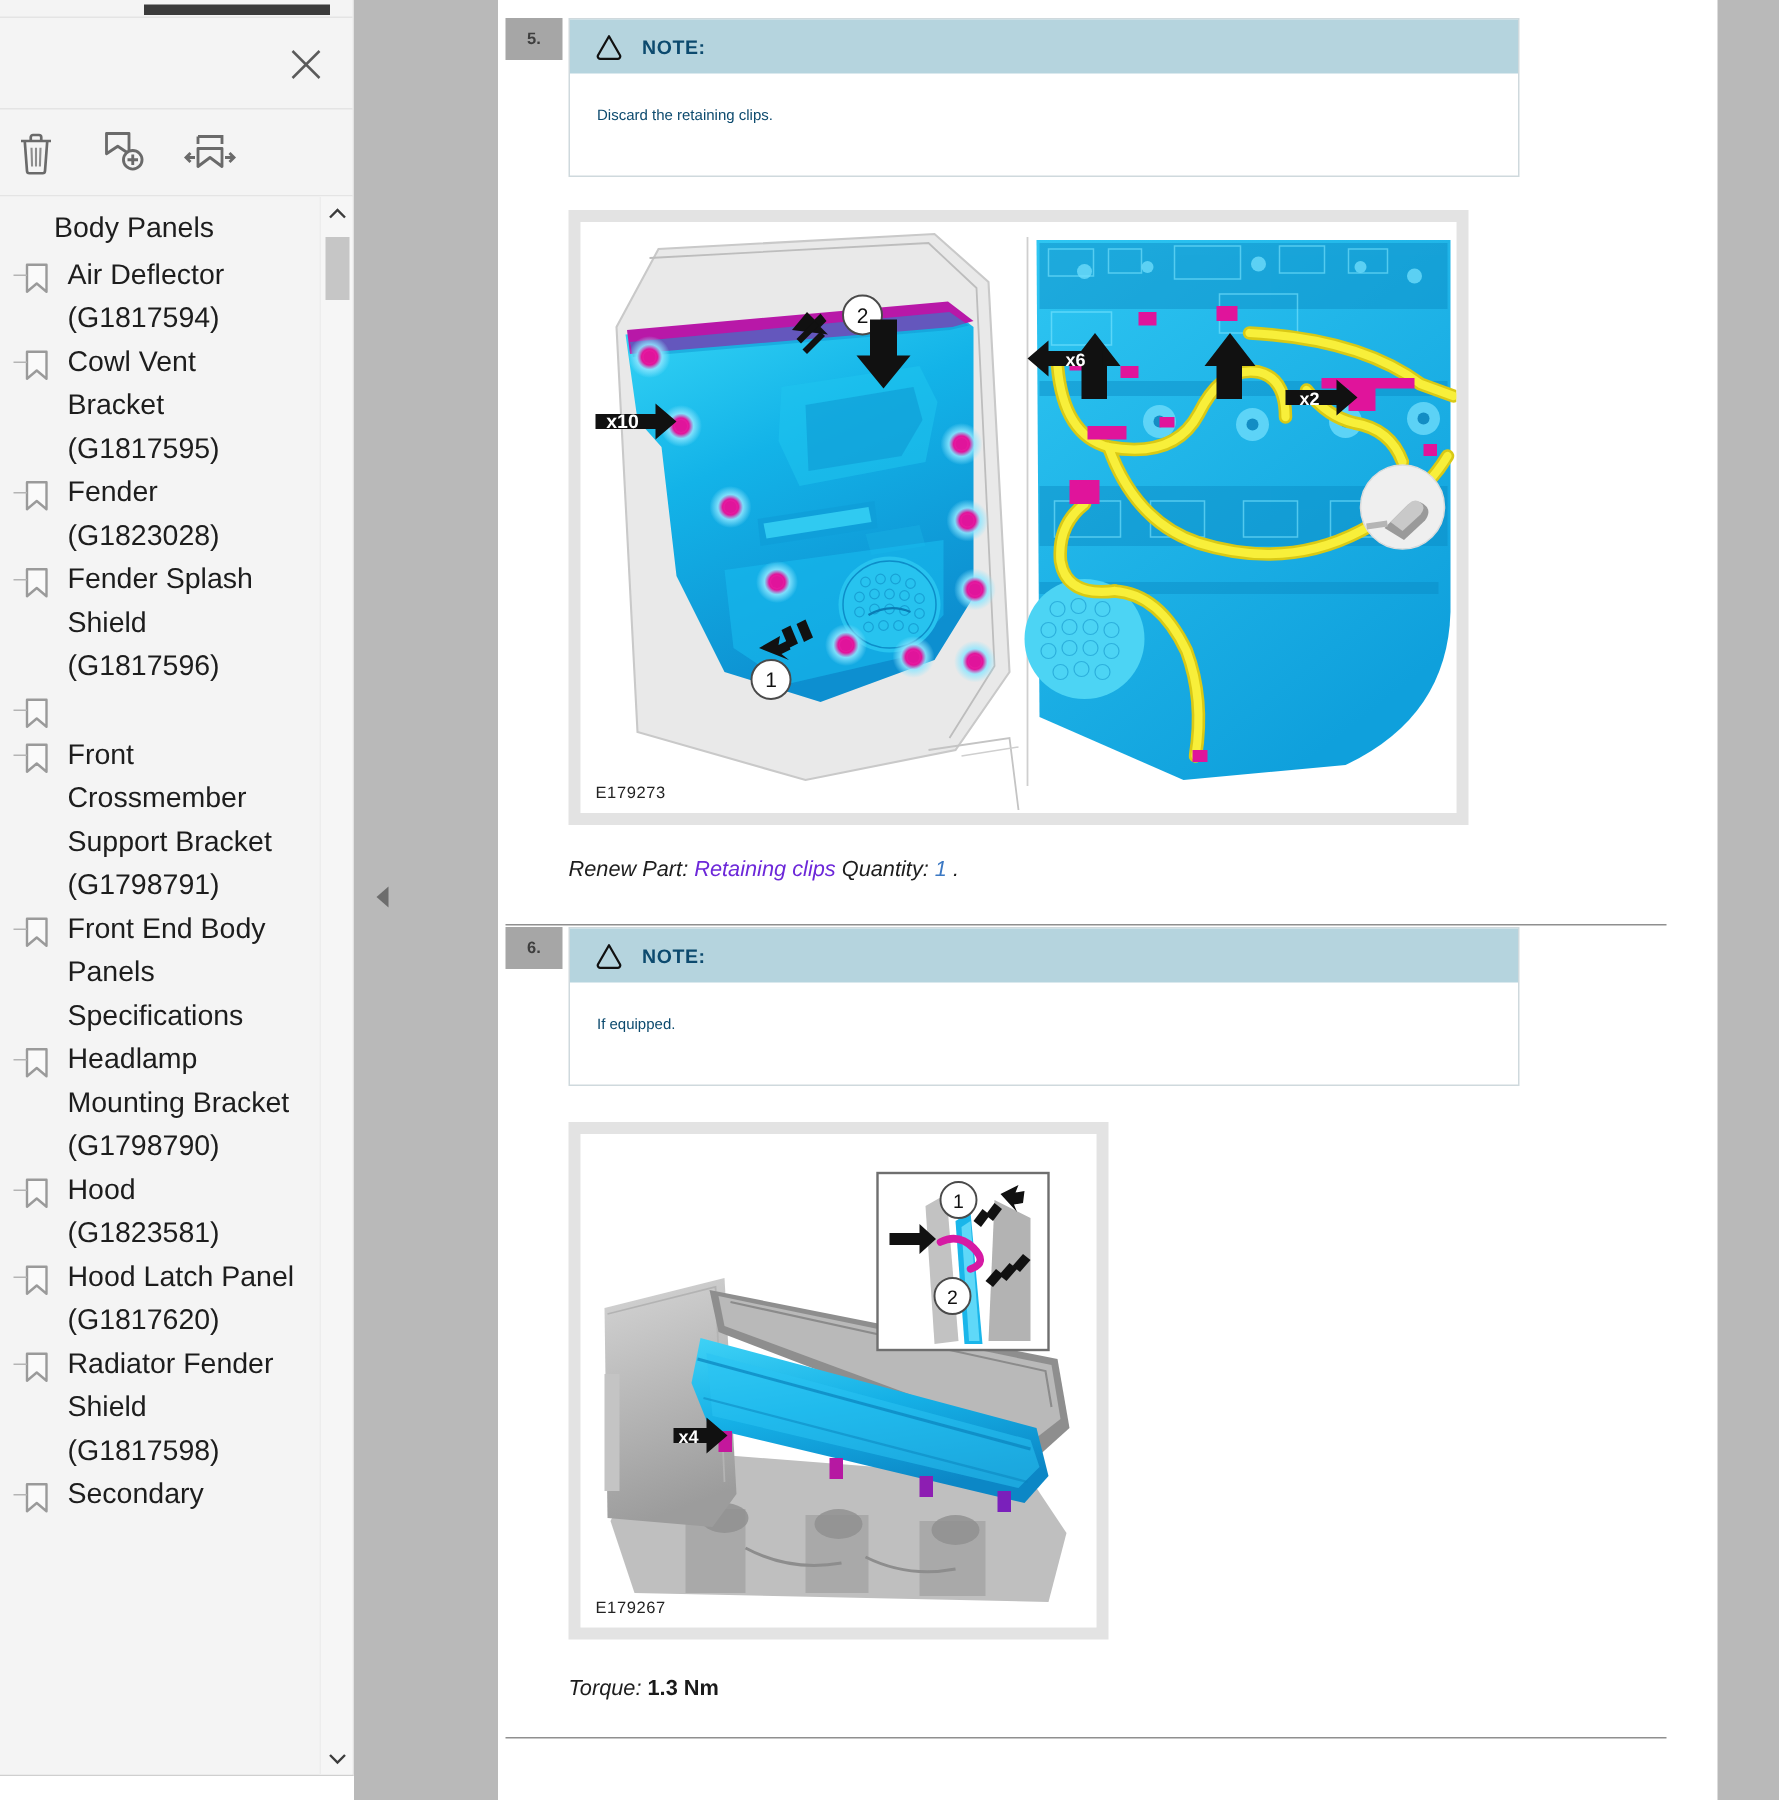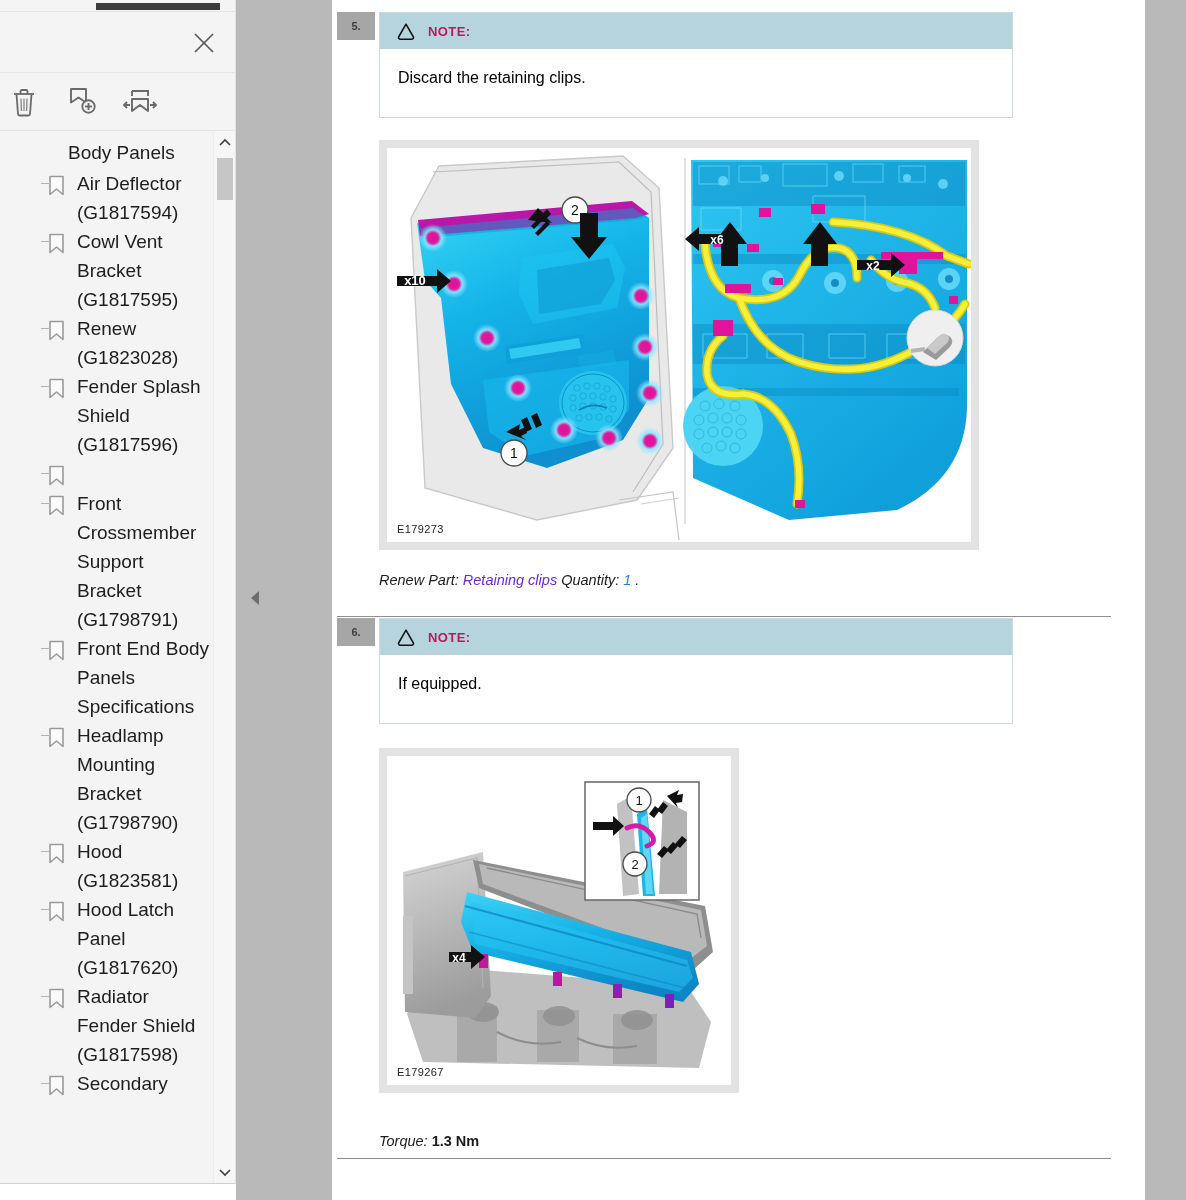--- a/index.html
+++ b/index.html
@@ -96,21 +96,20 @@
     flex: 1 1 auto;
     position: relative;
     overflow: hidden;
     background: #f4f4f4;
   }
   #tree-scroll-area {
     position: absolute;
     left: 0; top: 0; right: 22px; bottom: 0;
     overflow: hidden;
     padding-top: 6px;
-    padding-left: 32px;
   }
   #tree-root-label {
     font-size: 19px;
     color: #1d1d1d;
     padding-left: 36px;
     line-height: 32px;
     white-space: nowrap;
   }
   .tree-item {
     display: flex;
@@ -247,29 +246,29 @@
     height: 36px;
     display: flex;
     align-items: center;
     padding-left: 16px;
     gap: 12px;
   }
   .note-head .note-label {
     font-size: 13px;
     font-weight: bold;
     letter-spacing: 0.4px;
-    color: #be185d;
+    color: #0c4a6e;
   }
   .note-body {
     height: 57px;
     display: flex;
     align-items: center;
     padding-left: 18px;
-    font-size: 16px;
-    color: #000000;
+    font-size: 10px;
+    color: #0c4a6e;
   }
 
   
   .figure {
     position: absolute;
     background: #e3e3e3;
     padding: 8px;
     box-sizing: border-box;
   }
   .figure-inner {
@@ -376,21 +375,21 @@
               </span>
               <span class="tree-label">Cowl Vent Bracket (G1817595)</span>
             </div>
             <div class="tree-item">
               <div class="tree-connector"></div>
               <span class="bookmark-ico">
                 <svg width="17" height="21" viewBox="0 0 17 21">
                   <path d="M2 1.5 h13 v18 l-6.5 -5.5 L2 19.5 Z" fill="#fafafa" stroke="#9a9a9a" stroke-width="1.6" stroke-linejoin="round"></path>
                 </svg>
               </span>
-              <span class="tree-label">Renew (G1823028)</span>
+              <span class="tree-label">Fender (G1823028)</span>
             </div>
             <div class="tree-item">
               <div class="tree-connector"></div>
               <span class="bookmark-ico">
                 <svg width="17" height="21" viewBox="0 0 17 21">
                   <path d="M2 1.5 h13 v18 l-6.5 -5.5 L2 19.5 Z" fill="#fafafa" stroke="#9a9a9a" stroke-width="1.6" stroke-linejoin="round"></path>
                 </svg>
               </span>
               <span class="tree-label">Fender Splash Shield (G1817596)</span>
             </div>
@@ -854,21 +853,21 @@
                   <path d="M270 98 l7 -8 l5 4 l-7 8 Z"></path>
                   <path d="M279 94 l7 -8 l5 4 l-7 8 Z"></path>
                   <path d="M288 88 l7 -8 l5 4 l-7 8 Z"></path>
                 </g>
               </g>
             </svg>
             <span class="fig-id">E179267</span>
           </div>
         </div>
 
-        <div class="caption" style="top:1118px;margin-top:15px;">
+        <div class="caption" style="top:1118px;">
           <span>Torque:</span>
           <b>1.3 Nm</b>
         </div>
 
         <div class="rule-line" style="top:1158px;"></div>
 
       </div>
     </div>
   </div>
 </div>

